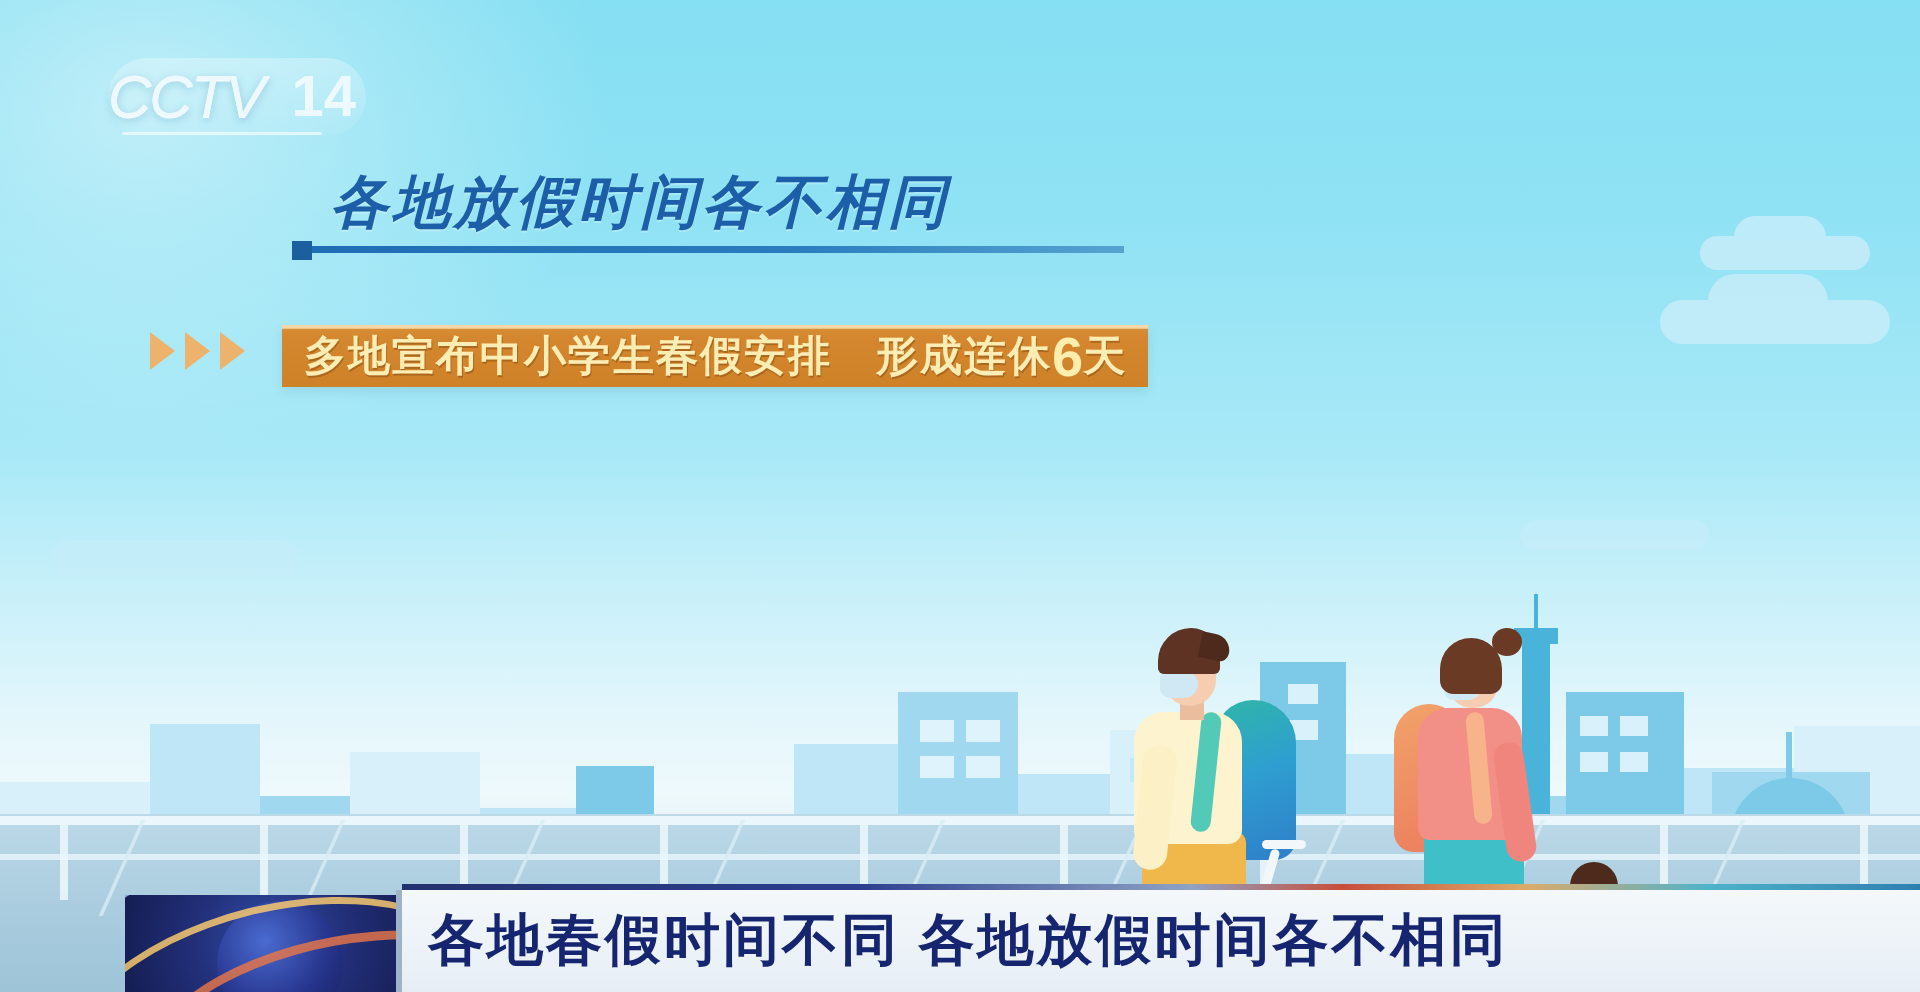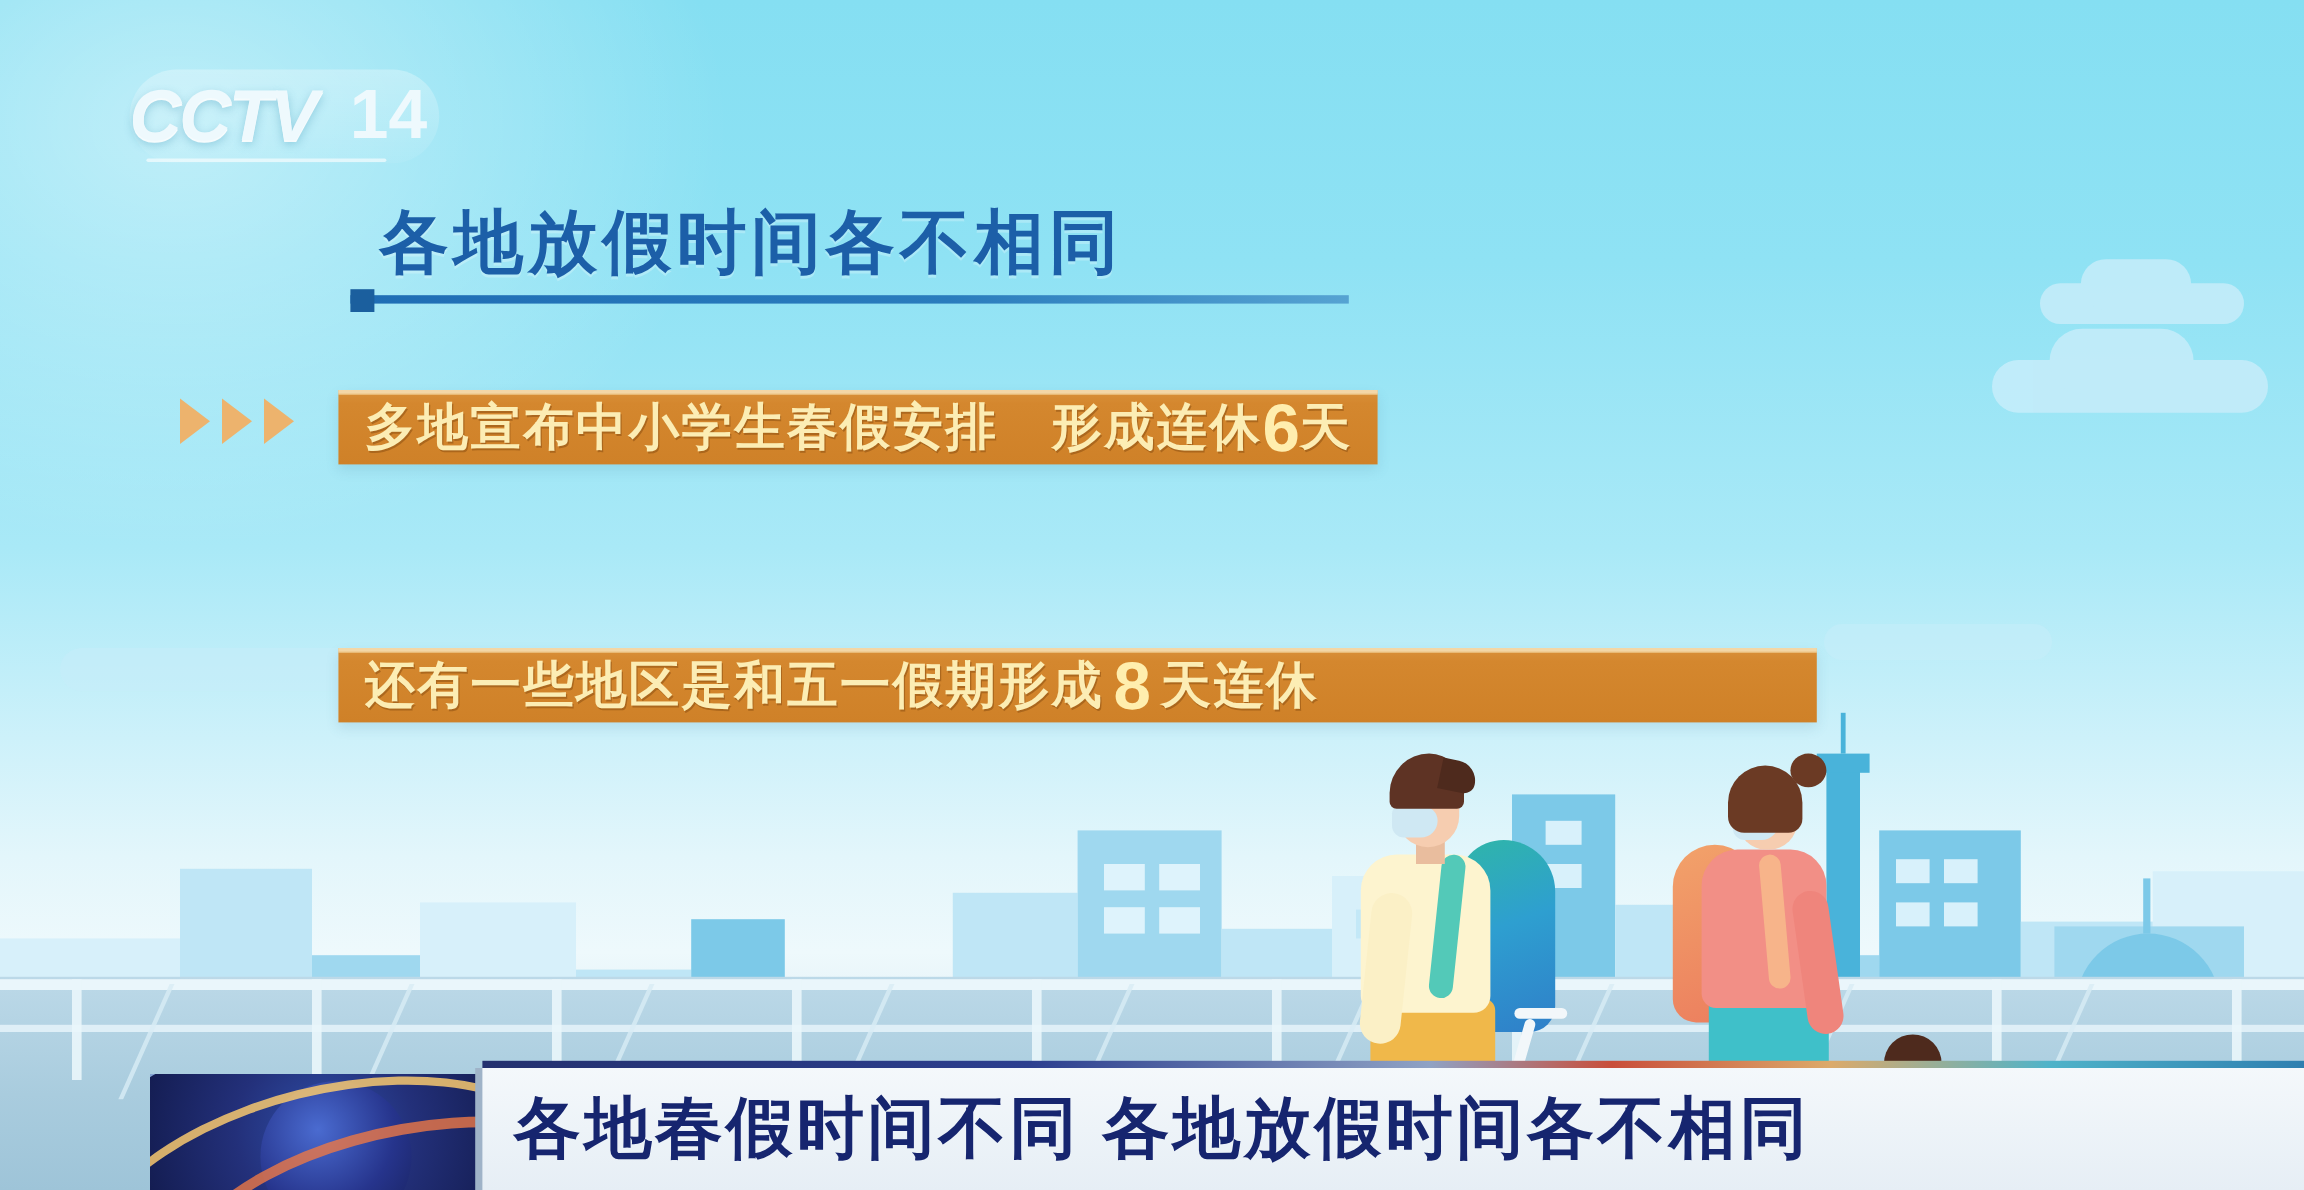--- a/index.html
+++ b/index.html
@@ -90,33 +90,33 @@
   .c-mask{position:absolute;left:1572px;top:892px;width:30px;height:20px;background:#cfe8f3;border-radius:6px 10px 12px 8px;}
   .c-body{position:absolute;left:1562px;top:916px;width:70px;height:76px;background:#4a8fd4;border-radius:20px 20px 8px 8px;}
   .c-pack{position:absolute;left:1620px;top:912px;width:46px;height:72px;background:#f5c243;border-radius:20px 20px 10px 10px;}
   .c-arm{position:absolute;left:1546px;top:928px;width:26px;height:52px;background:#f6cdb0;border-radius:14px;transform:rotate(22deg);}
 
   
   .logo{position:absolute;left:108px;top:58px;width:258px;height:120px;}
   .logo-pill{position:absolute;left:0;top:0;width:258px;height:78px;border-radius:40px;
     background:linear-gradient(180deg,rgba(255,255,255,.30),rgba(255,255,255,.06));}
   .logo-text{position:absolute;left:0;top:2px;width:258px;height:74px;line-height:74px;
-    font-size:60px;font-weight:bold;font-style:italic;letter-spacing:-2px;color:#eef9fd;
+    font-size:60px;font-weight:normal;font-style:italic;letter-spacing:-2px;color:#eef9fd;
     text-shadow:0 1px 0 rgba(255,255,255,.9),0 3px 8px rgba(80,160,190,.45);
     font-family:"Liberation Sans",sans-serif;}
   .logo-13{position:absolute;right:10px;top:4px;font-size:58px;font-weight:bold;color:#eef9fd;}
   .logo-sub{position:absolute;left:44px;top:78px;width:180px;text-align:center;
     font-size:34px;font-weight:bold;letter-spacing:24px;color:#eaf7fc;
     text-shadow:0 1px 2px rgba(90,170,200,.55);}
   .logo-underline{position:absolute;left:14px;top:74px;width:200px;height:3px;background:rgba(255,255,255,.6);border-radius:2px;}
 
   
-  .headline{position:absolute;left:316px;top:164px;
+  .headline{position:absolute;left:330px;top:164px;
     font-size:58px;font-weight:bold;color:#1c5fa8;letter-spacing:4px;white-space:nowrap;
-    text-shadow:0 2px 0 rgba(255,255,255,.25);}
+    text-shadow:0 2px 0 rgba(255,255,255,.25);font-style:italic;}
   .headline-rule{position:absolute;left:292px;top:246px;width:832px;height:7px;
     background:linear-gradient(90deg,#1f6db5 0%,#2a7cbd 60%,#56a3d2 100%);}
   .headline-dot{position:absolute;left:292px;top:241px;width:20px;height:19px;background:#1b5f9e;}
 
   
   .arrows{position:absolute;left:150px;top:332px;display:flex;gap:10px;}
   .arrow{width:0;height:0;border-top:19px solid transparent;border-bottom:19px solid transparent;
     border-left:25px solid #f0b065;opacity:.95;}
 
   
@@ -290,25 +290,20 @@
     <div class="arrow"></div>
   </div>
 
   <div class="row row1">
     <span class="row-txt">多地宣布中小学生春假安排　形成连休</span>
     <span class="num">6</span>
     <span class="row-txt">天</span>
   </div>
 
 
-  <div class="row row3">
-    <span class="row-txt">还有一些地区是和五一假期形成</span>
-    <span class="num pad">8</span>
-    <span class="row-txt">天连休</span>
-  </div>
 
   <div class="lt-globe">
     <div class="ball"></div>
     <div class="sw sw1"></div>
     <div class="sw sw2"></div>
     <div class="sw sw3"></div>
   </div>
 
 
   <div class="lt-strip"></div>

